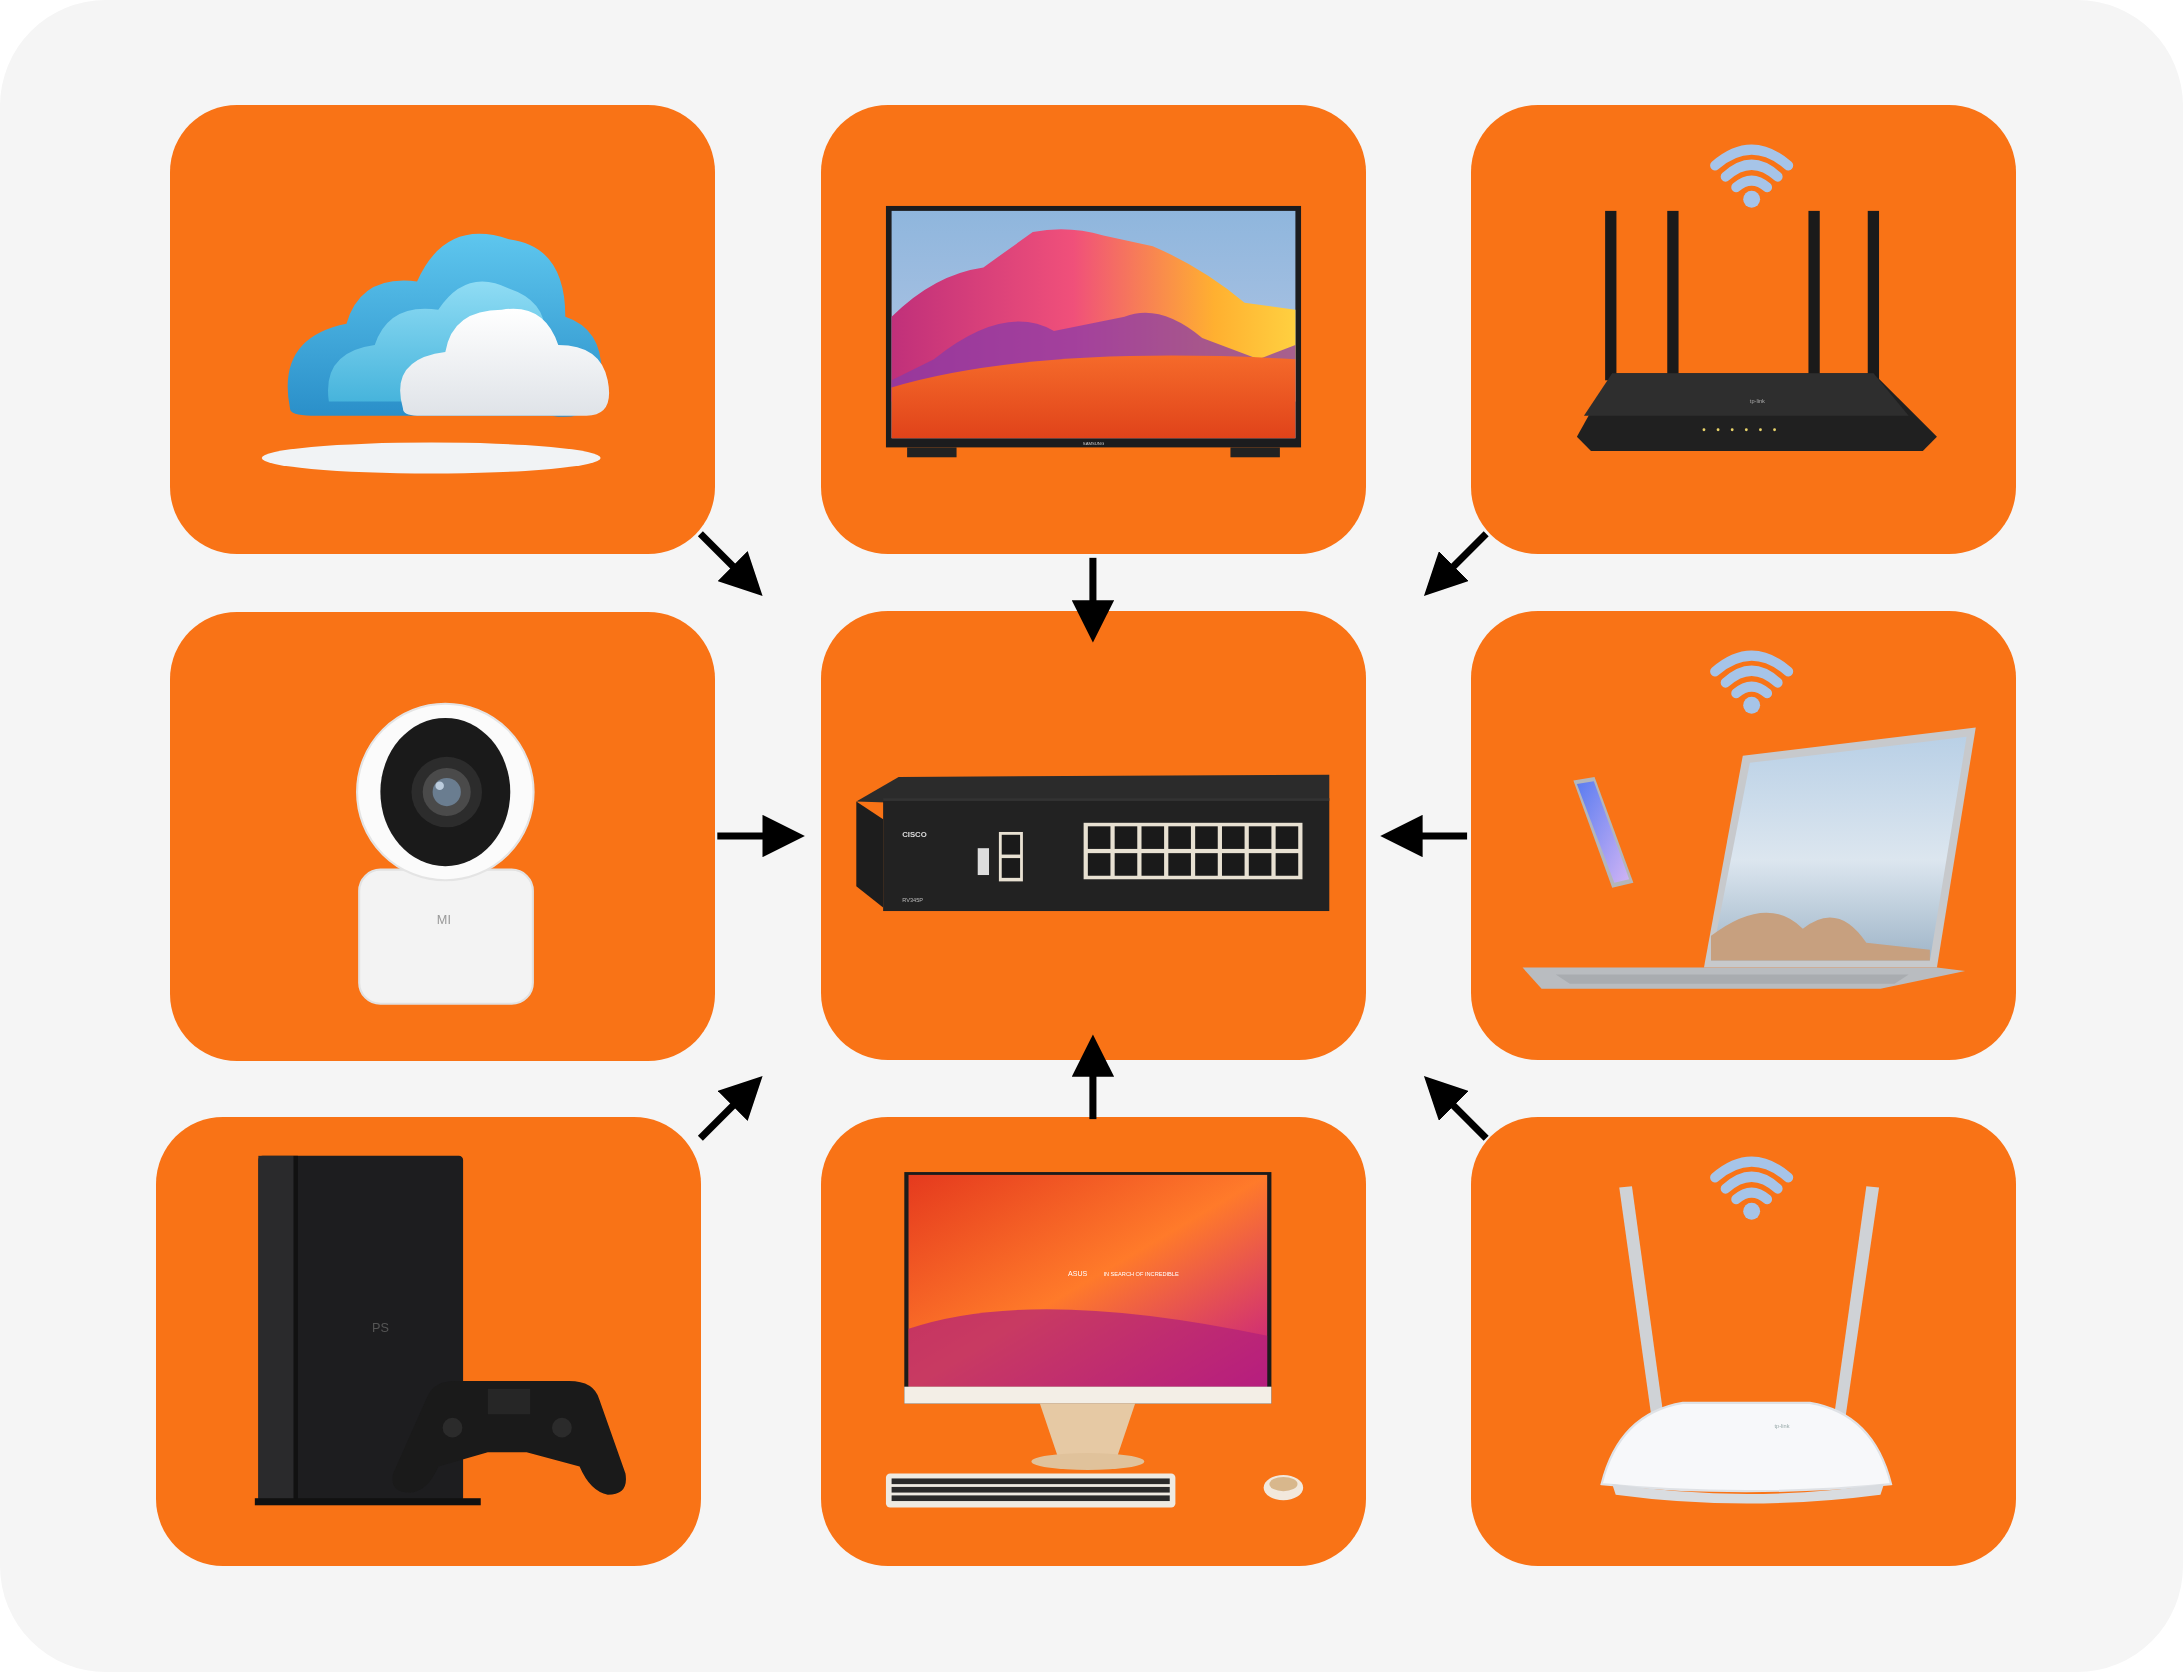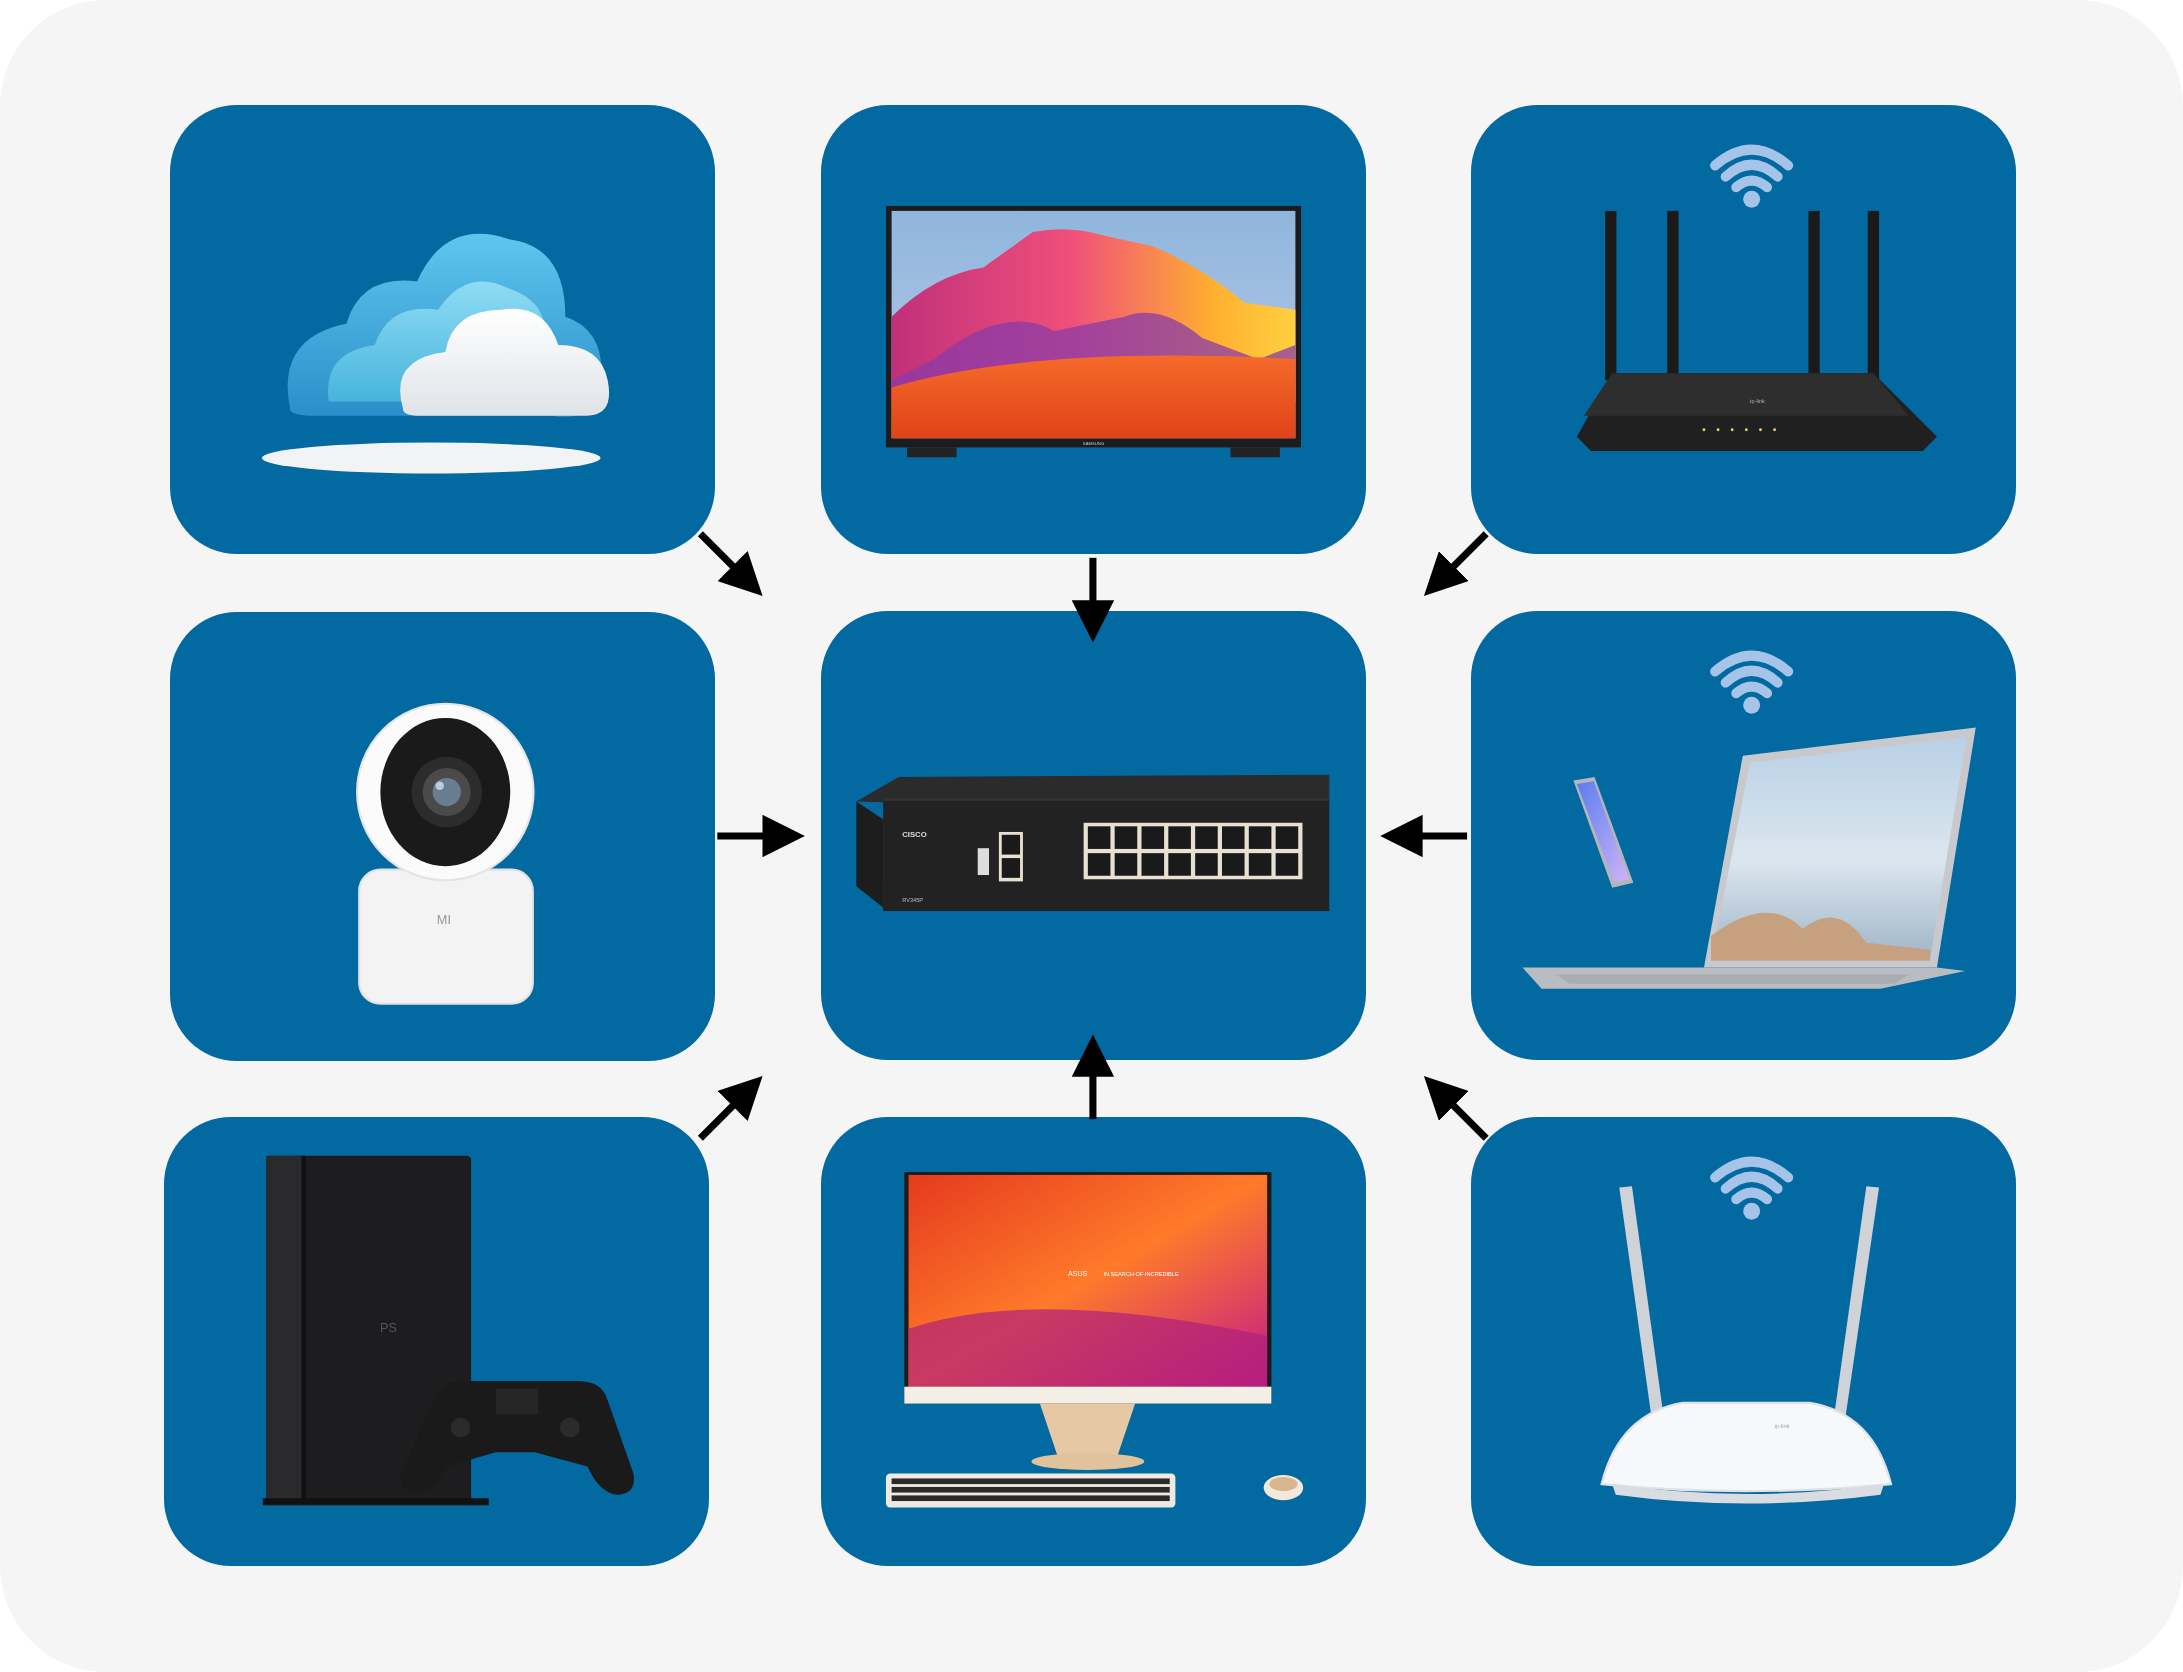--- a/index.html
+++ b/index.html
@@ -1,21 +1,21 @@
 <!DOCTYPE html>
 <html style="font-size:11.3px"><head>
 <meta charset="utf-8">
 <style>
   html,body{margin:0;padding:0;background:#ffffff;}
   body{width:2183px;height:1672px;position:relative;overflow:hidden;font-family:"Liberation Sans",sans-serif;}
   .frame{position:absolute;left:0;top:0;width:2183px;height:1672px;background:#f5f5f5;border-radius:106px;}
-  .card{position:absolute;background:#0369a1;border-radius:67px;width:545px;height:449px;overflow:hidden;}
+  .card{position:absolute;background:#f97316;border-radius:67px;width:545px;height:449px;overflow:hidden;}
   .c1{left:170px;top:105px}.c2{left:821px;top:105px}.c3{left:1471px;top:105px}
   .c4{left:170px;top:612px}.c5{left:821px;top:611px}.c6{left:1471px;top:611px}
-  .c7{left:164px;top:1117px}.c8{left:821px;top:1117px}.c9{left:1471px;top:1117px}
+  .c7{left:156px;top:1117px}.c8{left:821px;top:1117px}.c9{left:1471px;top:1117px}
   .arrows{position:absolute;left:0;top:0;width:2183px;height:1672px;pointer-events:none;}
   svg{display:block}
   .wifi{position:absolute;}
   .tiny{font-family:"Liberation Sans",sans-serif;}
 </style>
 </head>
 <body>
 
 <div class="frame"></div>
 

